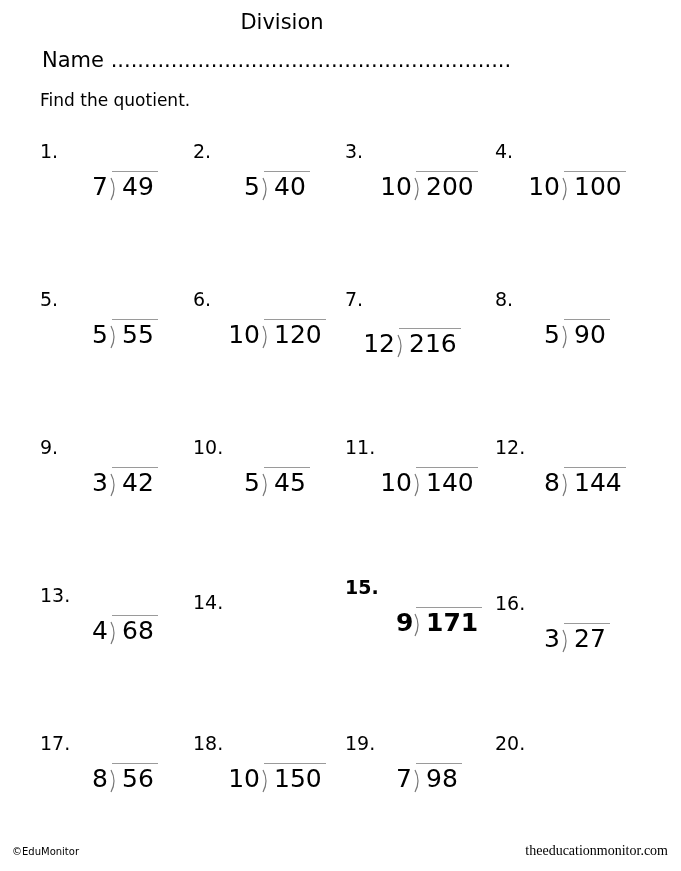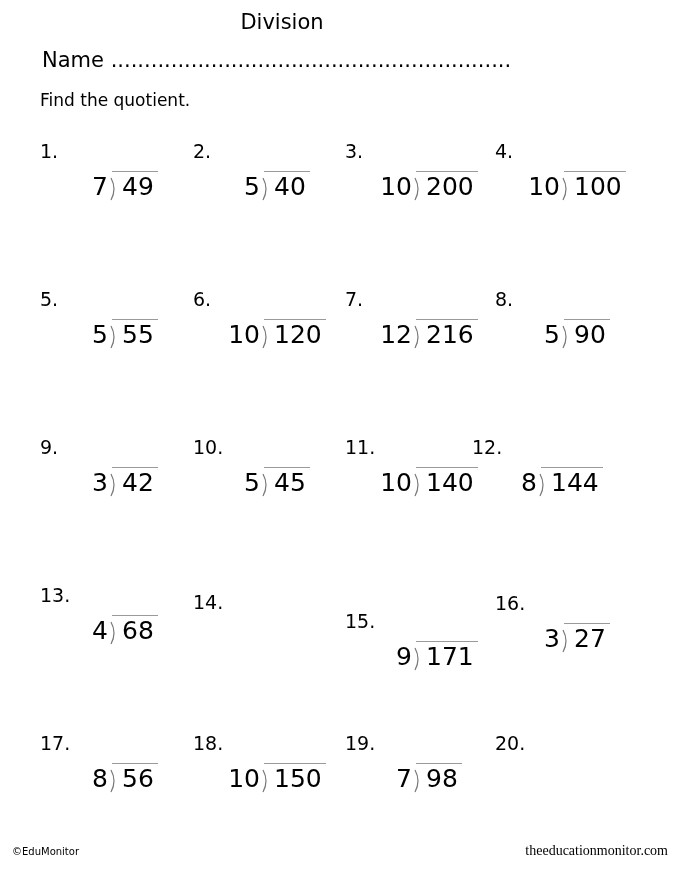--- a/index.html
+++ b/index.html
@@ -101,21 +101,21 @@
         <span class="bracket">
           <svg width="10" height="30" viewBox="0 0 10 30">
             <path d="M2 6 Q8 17 2 28" stroke="#777" stroke-width="1.2" fill="none"></path>
           </svg>
         </span>
         <span class="dividend"><span class="vinc"></span><span>120</span></span>
       </div>
     </div>
     <div class="problem" style="left: 345px; top: 288px;">
       <div class="pnum">7.</div>
-      <div class="expr" style="left: 35px;">
+      <div class="expr" style="left: 18px; margin-top: 9px;">
         <span class="divisor" style="width: 32px;">12</span>
         <span class="bracket">
           <svg width="10" height="30" viewBox="0 0 10 30">
             <path d="M2 6 Q8 17 2 28" stroke="#777" stroke-width="1.2" fill="none"></path>
           </svg>
         </span>
         <span class="dividend"><span class="vinc"></span><span>216</span></span>
       </div>
     </div>
     <div class="problem" style="left: 495px; top: 288px;">
@@ -159,21 +159,21 @@
       <div class="expr" style="left: 35px;">
         <span class="divisor" style="width: 32px;">10</span>
         <span class="bracket">
           <svg width="10" height="30" viewBox="0 0 10 30">
             <path d="M2 6 Q8 17 2 28" stroke="#777" stroke-width="1.2" fill="none"></path>
           </svg>
         </span>
         <span class="dividend"><span class="vinc"></span><span>140</span></span>
       </div>
     </div>
-    <div class="problem" style="left: 472px; top: 436px;">
+    <div class="problem" style="left: 495px; top: 436px;">
       <div class="pnum">12.</div>
       <div class="expr" style="left: 49px;">
         <span class="divisor" style="width: 16px;">8</span>
         <span class="bracket">
           <svg width="10" height="30" viewBox="0 0 10 30">
             <path d="M2 6 Q8 17 2 28" stroke="#777" stroke-width="1.2" fill="none"></path>
           </svg>
         </span>
         <span class="dividend"><span class="vinc"></span><span>144</span></span>
       </div>
@@ -186,21 +186,21 @@
           <svg width="10" height="30" viewBox="0 0 10 30">
             <path d="M2 6 Q8 17 2 28" stroke="#777" stroke-width="1.2" fill="none"></path>
           </svg>
         </span>
         <span class="dividend"><span class="vinc"></span><span>68</span></span>
       </div>
     </div>
     <div class="problem" style="left: 193px; top: 584px; margin-top: 7px;">
       <div class="pnum">14.</div>
     </div>
-    <div class="problem" style="left: 345px; top: 610px;">
+    <div class="problem" style="left: 345px; top: 576px; font-weight: bold;">
       <div class="pnum">15.</div>
       <div class="expr" style="left: 51px;">
         <span class="divisor" style="width: 16px;">9</span>
         <span class="bracket">
           <svg width="10" height="30" viewBox="0 0 10 30">
             <path d="M2 6 Q8 17 2 28" stroke="#777" stroke-width="1.2" fill="none"></path>
           </svg>
         </span>
         <span class="dividend"><span class="vinc"></span><span>171</span></span>
       </div>

